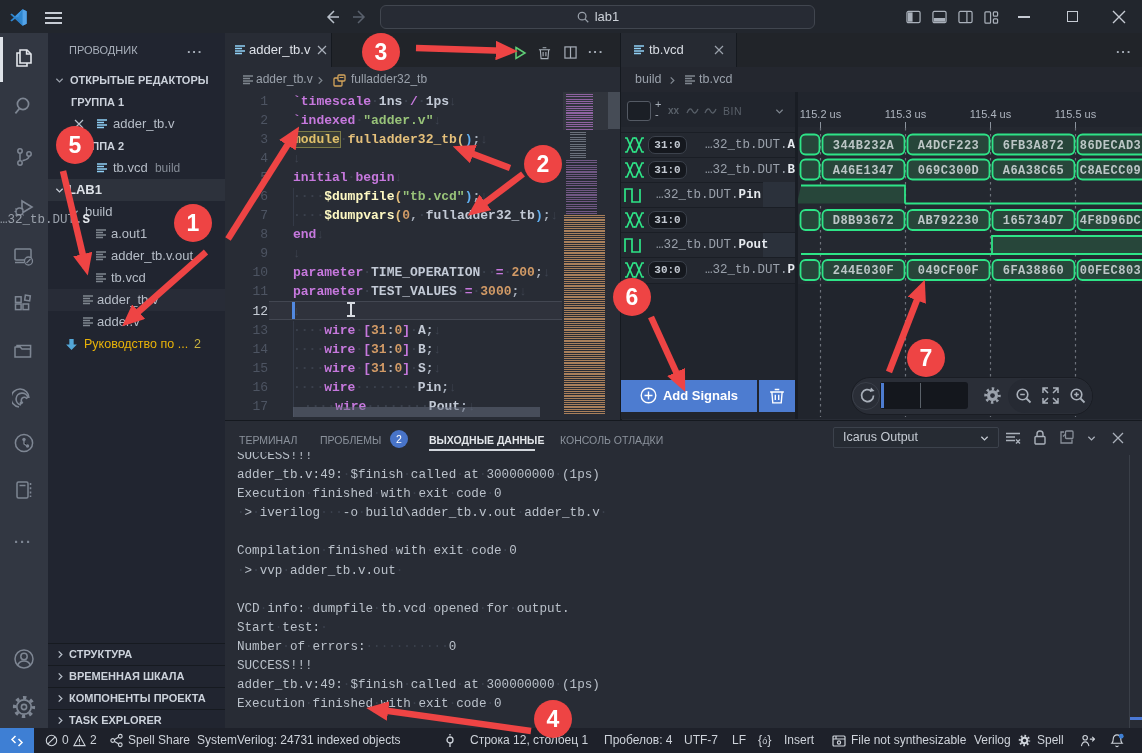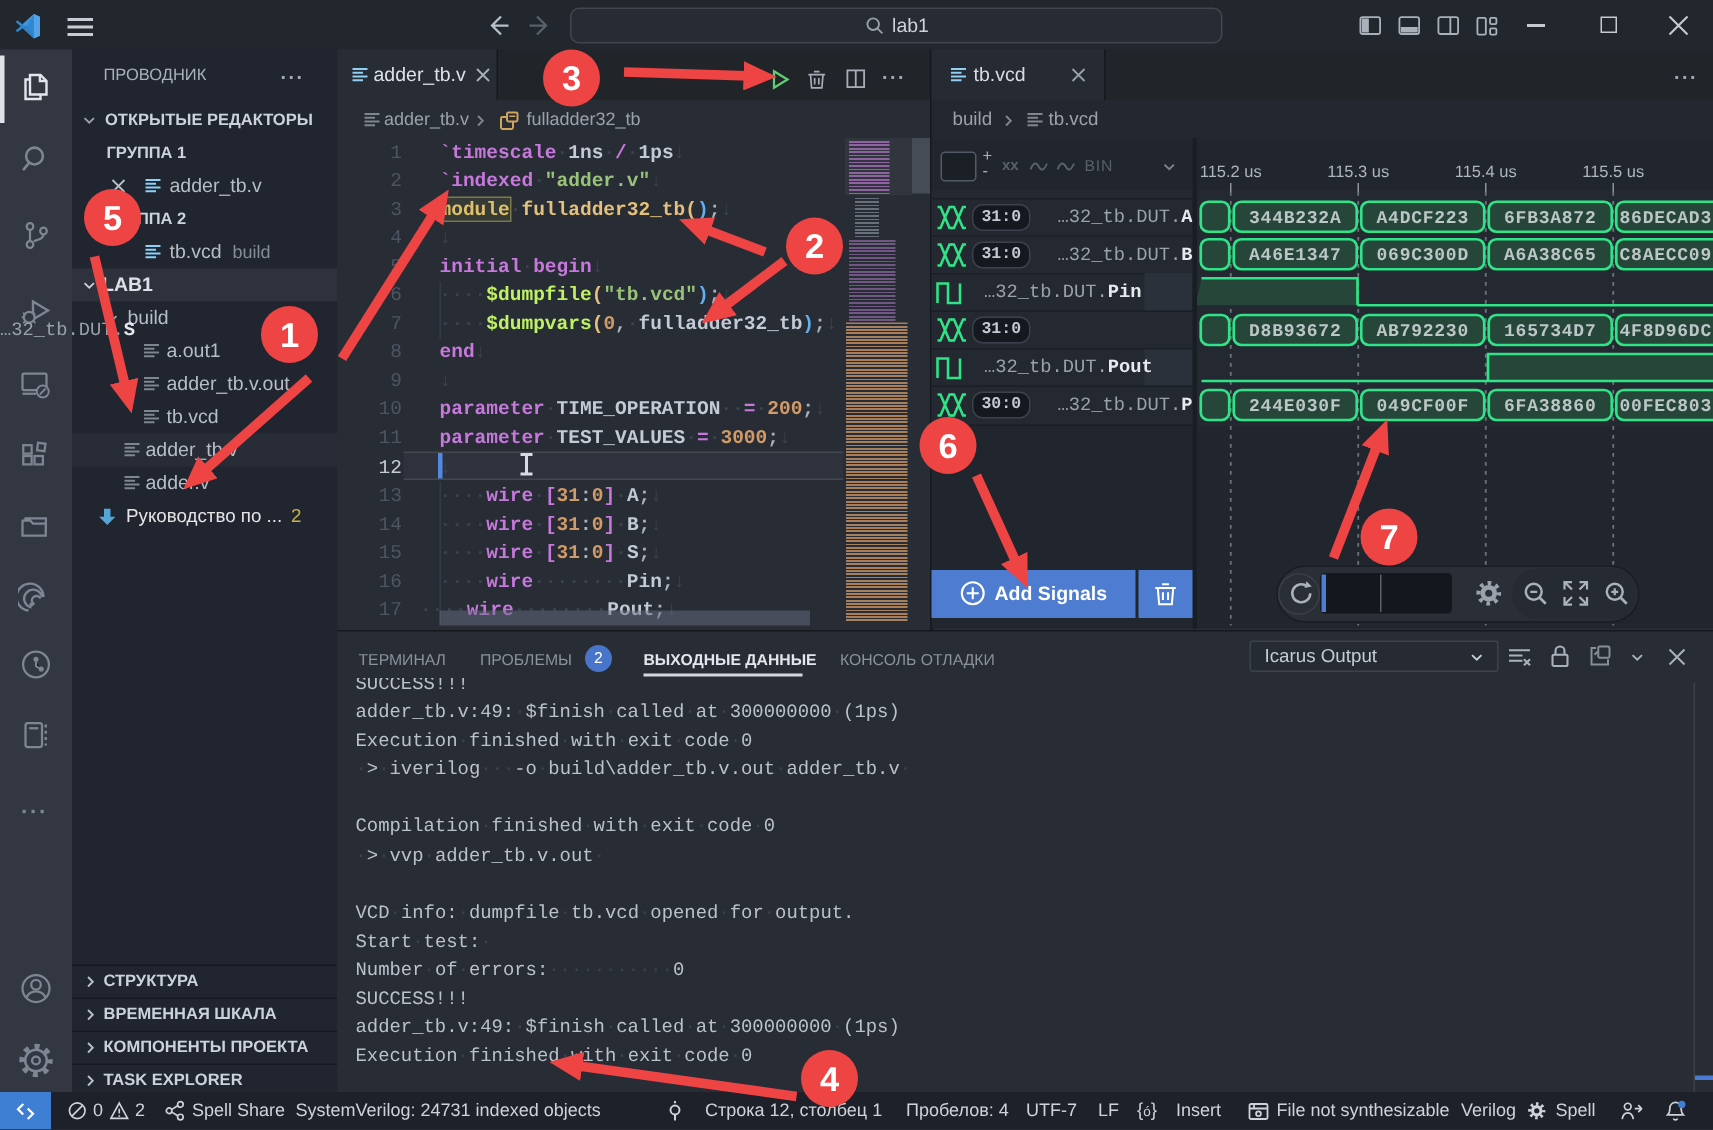--- a/index.html
+++ b/index.html
@@ -1,19 +1,19 @@
 <!DOCTYPE html>
 <html><head><meta charset="utf-8">
 <style>
 *{margin:0;padding:0;box-sizing:border-box}
 html,body{width:1142px;height:753px;overflow:hidden;background:#282c35;
   font-family:"Liberation Sans",sans-serif;position:relative}
 .a{position:absolute}
 .mono{font-family:"Liberation Mono",monospace}
-.k{color:#c678dd}.s{color:#98c379}.n{color:#d19a66}.f{color:#bef264}
+.k{color:#c678dd}.s{color:#98c379}.n{color:#d19a66}.f{color:#fef9c3}
 .y{color:#e5c07b}.w{color:#a9b1bd}.p{color:#61afef}.w2{color:#c3cad6}
 i{font-style:normal;color:#3b414d}
 em{font-style:normal;color:#3d434f}
 .ln{position:absolute;left:0;width:268px;text-align:right;color:#4d5462;
   font-family:"Liberation Mono",monospace;font-size:13px}
 .cl{position:absolute;left:293px;white-space:pre;font-family:"Liberation Mono",monospace;
   font-size:13px;font-weight:bold;letter-spacing:0}
 .trow{position:absolute;left:237px;white-space:pre;color:#bac1ca;
   font-family:"Liberation Mono",monospace;font-size:12.6px}
 .sbrow{position:absolute;height:22px;line-height:22px;color:#b6bdc7;font-size:13px;white-space:nowrap}
@@ -191,21 +191,21 @@
 <div class="sbrow" style="left:97px;top:289px">adder_tb.v</div>
 <svg class="a" style="left:82px;top:316px" width="12" height="12" viewBox="0 0 12 12">
     <g stroke="#7f868f" stroke-width="1.3">
       <path d="M1 2h10M1 4.5h7M1 7h10M1 9.5h7"></path>
     </g>
   </svg>
 <div class="sbrow" style="left:97px;top:311px">adder.v</div>
 <svg class="a" style="left:65px;top:338px" width="13" height="13" viewBox="0 0 12 12">
     <path fill="#53a7d8" d="M4 1h4v5h3L6 11 1 6h3z"></path>
   </svg>
-<div class="sbrow" style="left:84px;top:333px;color:#e5e5e5;font-size:12.5px">Руководство по ...</div>
+<div class="sbrow" style="left:84px;top:333px;color:#eab308;font-size:12.5px">Руководство по ...</div>
 <div class="sbrow" style="left:194px;top:333px;color:#c9b23f;font-size:12.5px">2</div>
 <div class="a" style="left:48px;top:643px;width:177px;height:1px;background:#161a20"></div>
 <svg class="a" style="left:56px;top:650px" width="9" height="9" viewBox="0 0 10 10">
     <path fill="none" stroke="#b9c0ca" stroke-width="1.4" d="M3 1.5 6.5 5 3 8.5"></path>
   </svg>
 <div class="sbhead" style="left:69px;top:643px;font-size:11px">СТРУКТУРА</div>
 <div class="a" style="left:48px;top:665px;width:177px;height:1px;background:#161a20"></div>
 <svg class="a" style="left:56px;top:672px" width="9" height="9" viewBox="0 0 10 10">
     <path fill="none" stroke="#b9c0ca" stroke-width="1.4" d="M3 1.5 6.5 5 3 8.5"></path>
   </svg>
@@ -292,21 +292,21 @@
     <div class="cl" style="left:68px;top:210px;height:19px;line-height:19px"><em>↓</em></div>
     <div class="ln" style="top:229px;height:19px;line-height:19px;color:#4d5462;left:-225px;width:268px">13</div>
     <div class="cl" style="left:68px;top:229px;height:19px;line-height:19px"><i>····</i><span class="k">wire</span><i>·</i><span class="k">[</span><span class="n">31</span><span class="w">:</span><span class="n">0</span><span class="k">]</span><i>·</i><span class="w2">A</span><span class="w">;</span><em>↓</em></div>
     <div class="ln" style="top:248px;height:19px;line-height:19px;color:#4d5462;left:-225px;width:268px">14</div>
     <div class="cl" style="left:68px;top:248px;height:19px;line-height:19px"><i>····</i><span class="k">wire</span><i>·</i><span class="k">[</span><span class="n">31</span><span class="w">:</span><span class="n">0</span><span class="k">]</span><i>·</i><span class="w2">B</span><span class="w">;</span><em>↓</em></div>
     <div class="ln" style="top:267px;height:19px;line-height:19px;color:#4d5462;left:-225px;width:268px">15</div>
     <div class="cl" style="left:68px;top:267px;height:19px;line-height:19px"><i>····</i><span class="k">wire</span><i>·</i><span class="k">[</span><span class="n">31</span><span class="w">:</span><span class="n">0</span><span class="k">]</span><i>·</i><span class="w2">S</span><span class="w">;</span><em>↓</em></div>
     <div class="ln" style="top:286px;height:19px;line-height:19px;color:#4d5462;left:-225px;width:268px">16</div>
     <div class="cl" style="left:68px;top:286px;height:19px;line-height:19px"><i>····</i><span class="k">wire</span><i>········</i><span class="w2">Pin</span><span class="w">;</span><em>↓</em></div>
     <div class="ln" style="top:305px;height:19px;line-height:19px;color:#4d5462;left:-225px;width:268px">17</div>
-    <div class="cl" style="left:55px;top:305px;height:19px;line-height:19px"><i>····</i><span class="k">wire</span><i>········</i><span class="w2">Pout</span><span class="w">;</span><em>↓</em></div>
+    <div class="cl" style="left:79px;top:305px;height:19px;line-height:19px"><i>····</i><span class="k">wire</span><i>········</i><span class="w2">Pout</span><span class="w">;</span><em>↓</em></div>
     <div class="a" style="left:125px;top:211px;width:1.6px;height:13px;background:#d8dce2"></div>
     <div class="a" style="left:122px;top:210px;width:8px;height:1.6px;background:#d8dce2"></div>
     <div class="a" style="left:122px;top:223px;width:8px;height:1.6px;background:#d8dce2"></div>
   </div>
 <div class="a" style="left:293px;top:407px;width:247px;height:10px;background:rgba(102,110,128,0.5)"></div>
 <div class="a" style="left:563px;top:92px;width:45px;height:327px;overflow:hidden">
 <div class="a" style="left:3px;top:2px;width:27px;height:36px;background:repeating-linear-gradient(180deg,rgba(198,120,221,0.62) 0 1.1px,transparent 1px 2.3px)"></div>
 <div class="a" style="left:7px;top:40px;width:16px;height:26px;background:repeating-linear-gradient(180deg,rgba(170,178,192,0.5) 0 1px,transparent 1px 2.3px)"></div>
 <div class="a" style="left:3px;top:68px;width:31px;height:55px;background:repeating-linear-gradient(180deg,rgba(185,130,210,0.5) 0 1.1px,transparent 1px 2.3px)"></div>
 <div class="a" style="left:1px;top:123px;width:41px;height:200px;background:repeating-linear-gradient(180deg,rgba(200,148,100,0.8) 0 1.25px,transparent 1.25px 2.2px)"></div>

